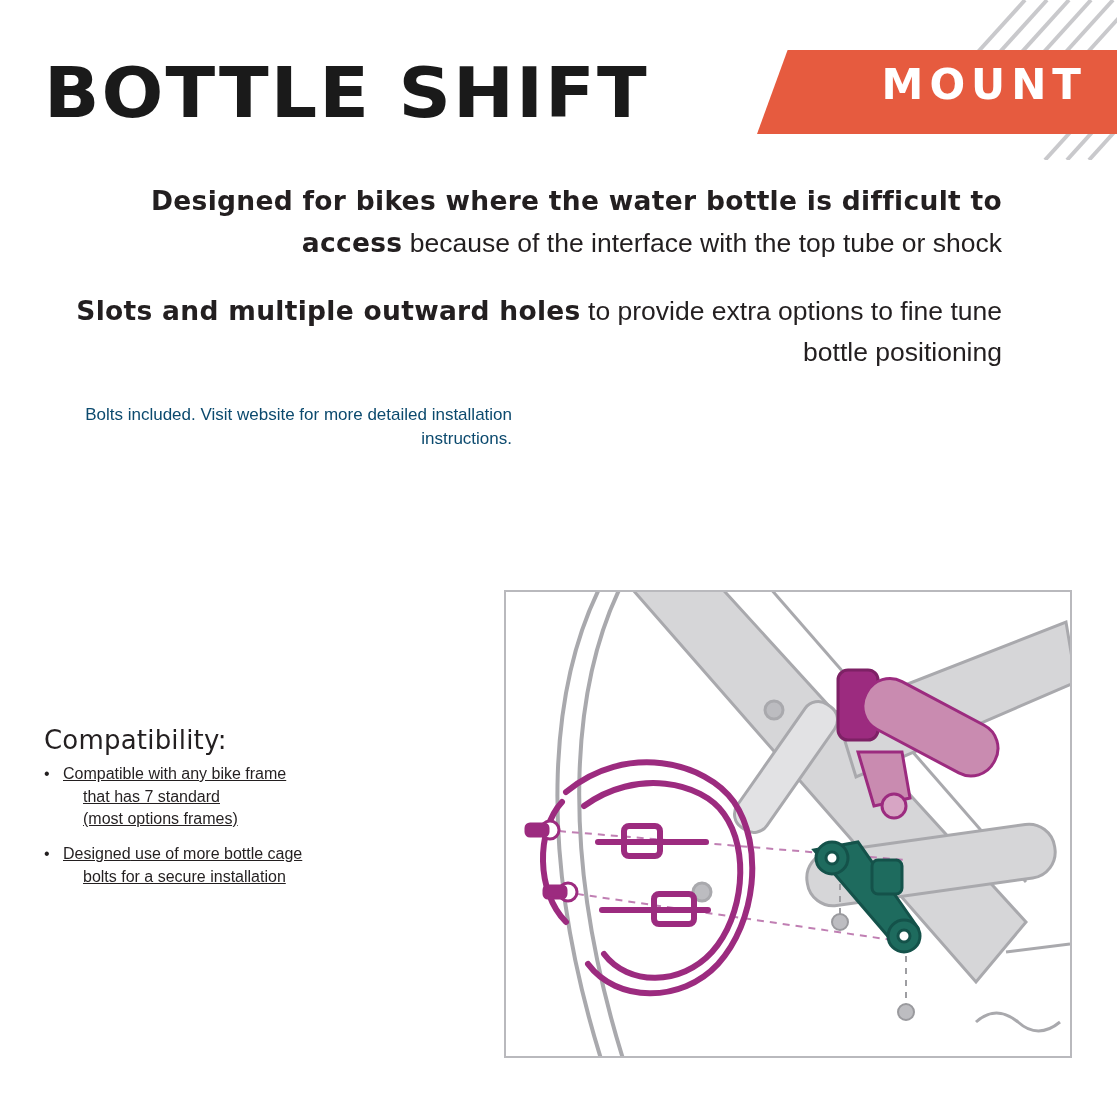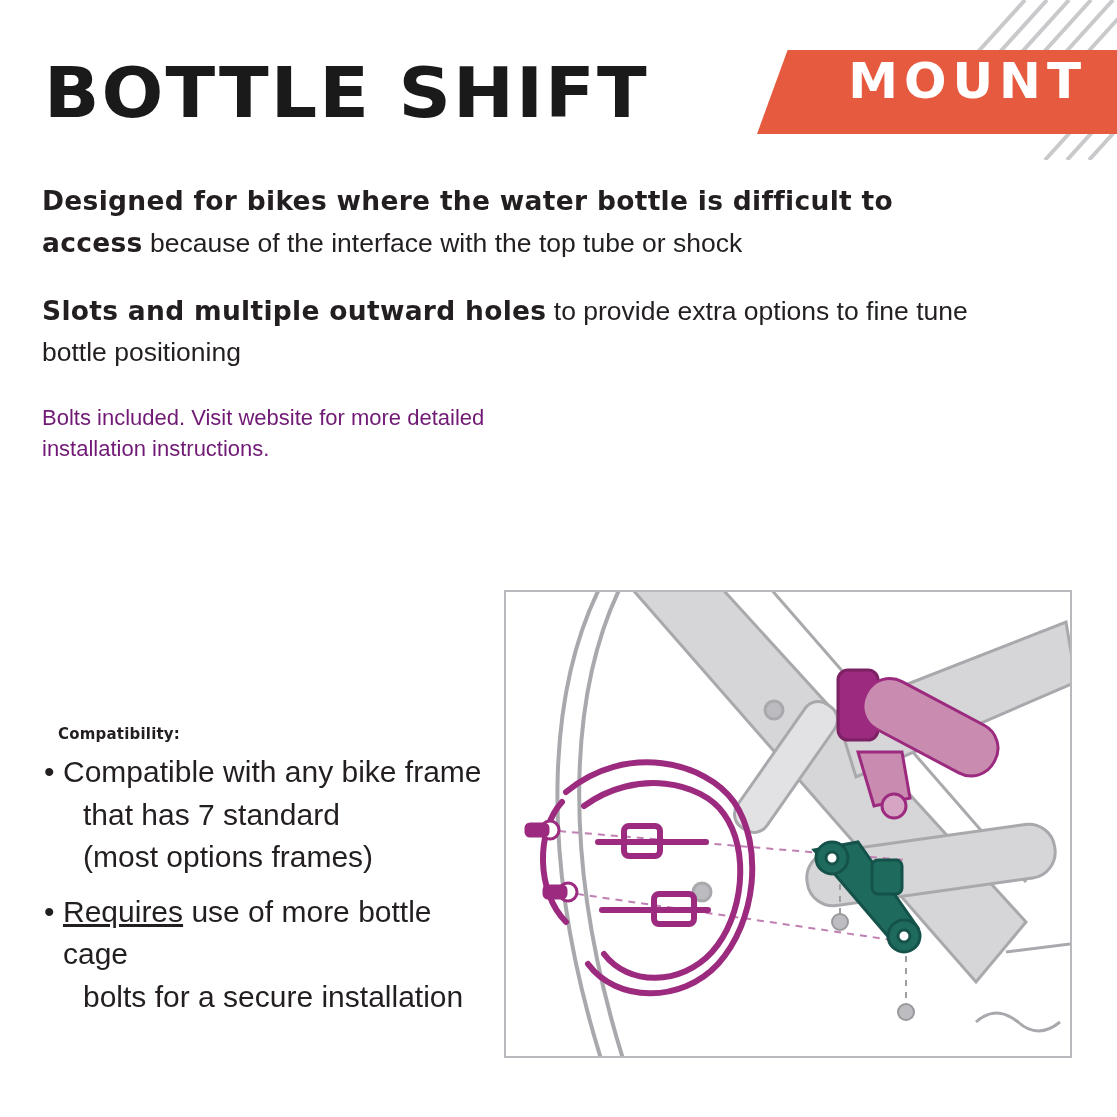--- a/index.html
+++ b/index.html
@@ -48,24 +48,24 @@
     right: 0;
     top: 50px;
     width: 360px;
     height: 84px;
     background: #e65b3f;
     clip-path: polygon(8.5% 0%, 100% 0%, 100% 100%, 0% 100%);
   }
   .banner-label {
     position: absolute;
     right: 30px;
-    top: 56px;
+    top: 64px;
     font-family: "DejaVu Sans", sans-serif;
     font-weight: 700;
-    font-size: 50px;
+    font-size: 42px;
     letter-spacing: 6px;
     color: #ffffff;
     line-height: 1;
   }
   .hatch {
     position: absolute;
     right: 0;
     top: 0;
     width: 210px;
     height: 160px;
@@ -73,67 +73,69 @@
     pointer-events: none;
   }
   .hatch svg { display: block; }
 
   
   .content {
     position: absolute;
     left: 42px;
     top: 180px;
     width: 1030px;
+    text-align: right;
   }
   .para {
     font-size: 26.5px;
     line-height: 1.55;
     margin: 0 0 26px 0;
     color: #231f20;
     max-width: 960px;
   }
   .para b {
     font-family: "DejaVu Sans", sans-serif;
     font-weight: 700;
     letter-spacing: 0.3px;
   }
   .para.compact { margin-bottom: 22px; }
 
   .note {
-    font-size: 22px;
+    font-size: 17px;
     line-height: 1.38;
     margin: 30px 0 0 0;
     max-width: 470px;
-    color: #701a75;
+    color: #0c4a6e;
   }
 
   .compat {
     position: absolute;
     left: 42px;
     top: 725px;
     width: 455px;
   }
   .compat-title {
     font-family: "DejaVu Sans", sans-serif;
-    font-weight: 700;
-    font-size: 15px;
-    margin: 0 0 8px 16px;
+    font-weight: 400;
+    font-size: 26px;
+    margin: 0 0 8px 2px;
     letter-spacing: 0.2px;
   }
   .compat ul {
     list-style: none;
     margin: 0;
     padding: 0;
   }
   .compat li {
     position: relative;
     padding-left: 21px;
-    font-size: 30px;
+    font-size: 16px;
     line-height: 1.42;
     margin-bottom: 12px;
+    text-decoration: underline;
   }
   .compat li:before {
     content: "\2022";
     position: absolute;
     left: 2px;
     top: 0;
   }
   .compat li .ind { display: block; padding-left: 20px; }
   .u { text-decoration: underline; }
 
@@ -194,21 +196,21 @@
 
   <div class="compat">
     <div class="compat-title">Compatibility:</div>
     <ul>
       <li>
         <span>Compatible with any bike frame</span>
         <span class="ind">that has 7 standard</span>
         <span class="ind">(most options frames)</span>
       </li>
       <li>
-        <span class="u">Requires</span><span> use of more bottle cage</span>
+        <span class="u">Designed</span><span> use of more bottle cage</span>
         <span class="ind">bolts for a secure installation</span>
       </li>
     </ul>
   </div>
 
   <div class="illustration">
     <svg width="564" height="464" viewBox="0 0 564 464">
       <g fill="none" stroke="#a9a9ad" stroke-width="3">
 
         <path d="M 108 -30 C 40 80 30 260 96 470" stroke-width="4"></path>

